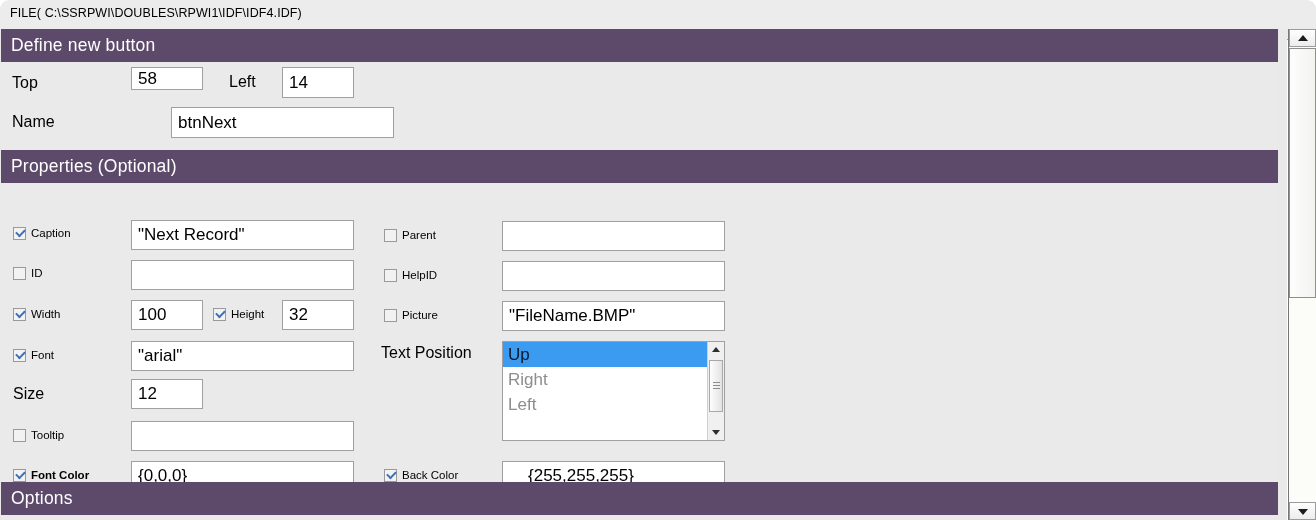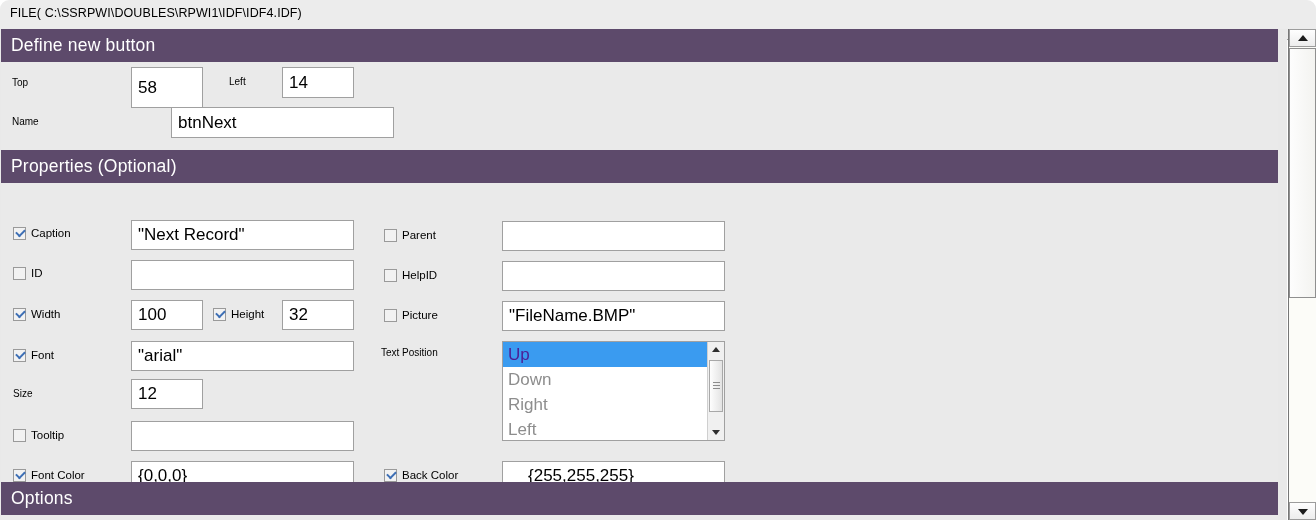--- a/index.html
+++ b/index.html
@@ -74,21 +74,21 @@
     width: 1277px;
     background: #eaeaea;
   }
   #panel-define { top: 33px;  height: 88px; }
   #panel-props  { top: 154px; height: 299px; }
   #panel-footer { top: 486px; height: 5px; background:#eaeaea; }
 
   
   .lbl {
     position: absolute;
-    font-size: 10px;
+    font-size: 16px;
     color: #000000;
     white-space: nowrap;
     line-height: 14px;
   }
 
   
   .tf {
     position: absolute;
     background: #ffffff;
     border: 1px solid #a0a0a0;
@@ -144,21 +144,21 @@
   .lb-item {
     height: 25px;
     line-height: 25px;
     padding-left: 5px;
     font-size: 17px;
     color: #8d8d8d;
     white-space: nowrap;
   }
   .lb-item.selected {
     background: #3a9bf0;
-    color: #4c1d95;
+    color: #0f172a;
   }
   .lb-scroll {
     position: absolute;
     right: 0; top: 0;
     width: 17px; height: 98px;
     background: #f0f0f0;
     border-left: 1px solid #cfcfcf;
   }
   .lb-arrow {
     position: absolute;
@@ -242,21 +242,21 @@
   </div>
 
   <div class="content">
 
     <div class="section-bar" id="bar-define">
       <span class="bar-title">Define new button</span>
     </div>
 
     <div class="panel" id="panel-define">
       <span class="lbl" style="left:11px; top:14px;">Top</span>
-      <input class="tf" style="left: 130px; top: 5px; width: 72px; height: 41px;" value="58">
+      <input class="tf" style="left: 130px; top: 5px; width: 72px; height: 23px;" value="58">
 
       <span class="lbl" style="left:228px; top:13px;">Left</span>
       <input class="tf" style="left: 281px; top: 5px; width: 72px; height: 31px;" value="14">
 
       <span class="lbl" style="left:11px; top:53px;">Name</span>
       <input class="tf" style="left: 130px; top: 45px; width: 223px; height: 31px; margin-left: 40px;" value="btnNext">
     </div>
 
     <div class="section-bar" id="bar-props">
       <span class="bar-title">Properties (Optional)</span>
@@ -285,40 +285,39 @@
       <input class="tf" style="left: 130px; top: 158px; width: 223px; height: 30px;" value="&quot;arial&quot;">
 
       <span class="lbl" style="left:12px; top:204px;">Size</span>
       <input class="tf" style="left: 130px; top: 196px; width: 72px; height: 30px;" value="12">
 
       <span class="cb" style="left:12px; top:246px;"></span>
       <span class="cb-label" style="left:30px; top:246px;">Tooltip</span>
       <input class="tf" style="left: 130px; top: 238px; width: 223px; height: 30px;" value="">
 
       <span class="cb checked" style="left:12px; top:286px;"></span>
-      <span class="cb-label" style="left:30px; top:286px;">Font Color</span>
+      <span class="cb-label" style="left:30px; top:286px;font-weight:bold;">Font Color</span>
       <input class="tf" style="left: 130px; top: 278px; width: 223px; height: 30px;" value="{0,0,0}">
 
       <span class="cb" style="left:383px; top:46px;"></span>
       <span class="cb-label" style="left:401px; top:46px;">Parent</span>
       <input class="tf" style="left: 501px; top: 38px; width: 223px; height: 30px;" value="">
 
       <span class="cb" style="left:383px; top:86px;"></span>
       <span class="cb-label" style="left:401px; top:86px;">HelpID</span>
       <input class="tf" style="left: 501px; top: 78px; width: 223px; height: 30px;" value="">
 
       <span class="cb" style="left:383px; top:126px;"></span>
       <span class="cb-label" style="left:401px; top:126px;">Picture</span>
       <input class="tf" style="left: 501px; top: 118px; width: 223px; height: 30px;" value="&quot;FileName.BMP&quot;">
 
       <span class="lbl" style="left:380px; top:163px;">Text Position</span>
       <div class="listbox" style="top:158px;">
         <div class="lb-items">
           <div class="lb-item selected">Up</div>
-          <div class="lb-item">Down</div>
           <div class="lb-item">Right</div>
           <div class="lb-item">Left</div>
         </div>
         <div class="lb-scroll">
           <div class="lb-arrow up">
             <span class="tri"></span>
           </div>
           <div class="lb-thumb">
             <span class="grip"></span>
           </div>

